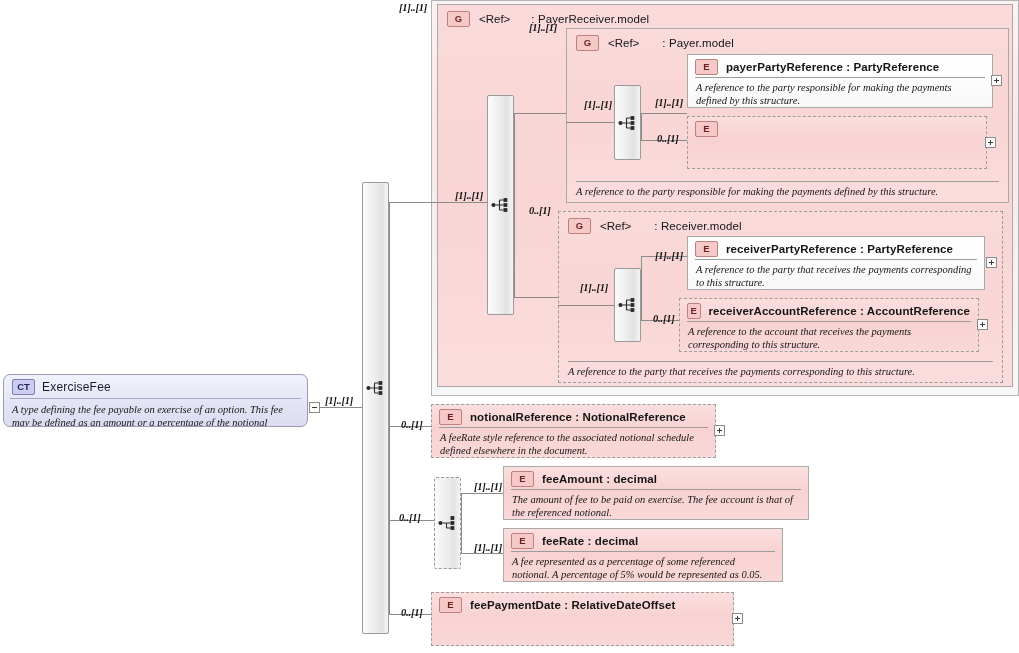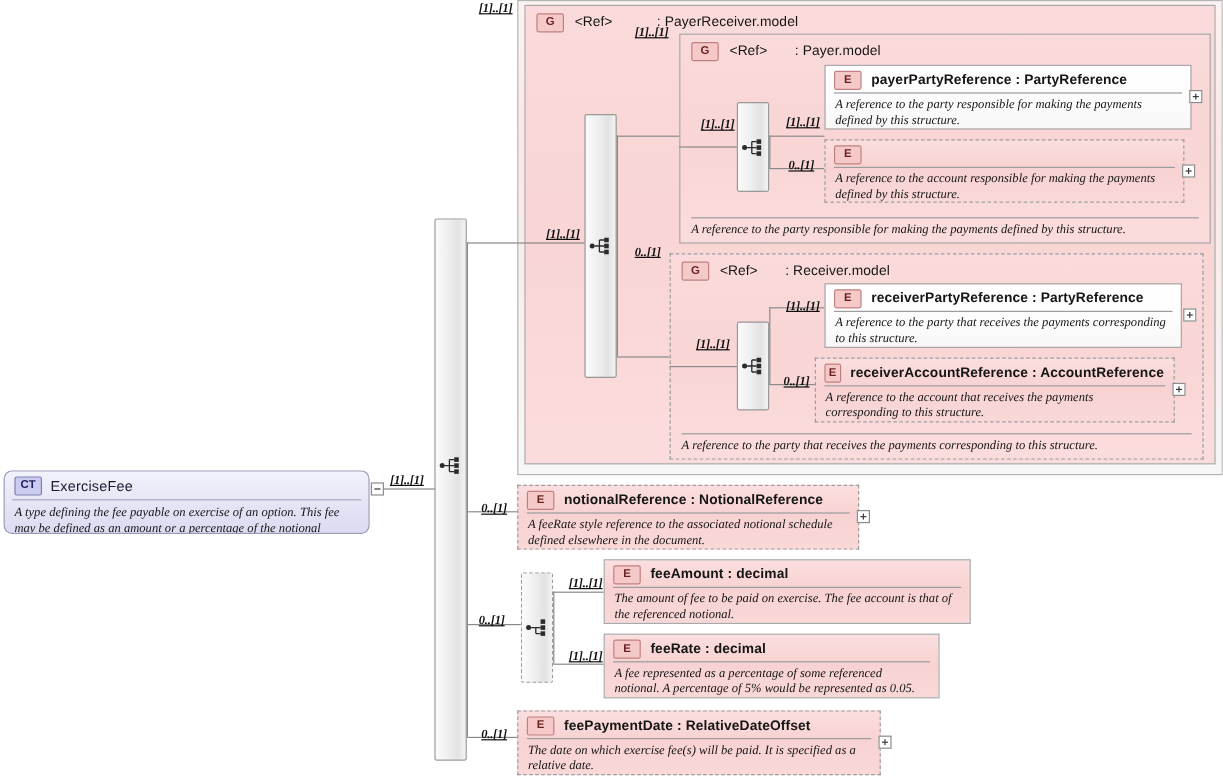--- a/index.html
+++ b/index.html
@@ -22,21 +22,20 @@
   
   .card{
     position:absolute;
     font-family:"Liberation Serif", serif;
     font-style:italic;
     font-weight:bold;
     font-size:10.5px;
     color:#111;
     white-space:nowrap;
     letter-spacing:-0.2px;
-    text-decoration:underline;
   }
 
   
   .comp{
     position:absolute;
     box-sizing:border-box;
     background:linear-gradient(to right,#fbfbfb 0%,#eeeeee 45%,#e2e2e2 75%,#f4f4f4 100%);
     border:1px solid #9a9a9a;
     border-radius:2px;
   }
@@ -171,21 +170,21 @@
 <div id="stage">
 
   <div class="outerwrap" style="left:431px;top:0px;width:588px;height:396px;"></div>
 
   <div class="card" style="left:399px;top:2px;">[1]..[1]</div>
 
   <div class="model solid" style="left:437px;top:4px;width:576px;height:383px;">
     <div class="mhdr">
       <span class="badge g">G</span>
       <span class="refword">&lt;Ref&gt;</span>
-      <span class="mtitle" style="margin-left:28px;">: PayerReceiver.model</span>
+      <span class="mtitle" style="margin-left:12px;">: PayerReceiver.model</span>
     </div>
   </div>
 
   <div class="card" style="left:455px;top:190px;">[1]..[1]</div>
 
   <div class="comp" style="left:487px;top:95px;width:27px;height:220px;">
     <span class="glyph">
       <svg width="20" height="16" viewBox="0 0 20 16">
         <circle cx="2.5" cy="8" r="2.1" fill="#2a2a2a"></circle>
         <path d="M4.6 8 H8.5 M8.5 3 V13 M8.5 3 H12.5 M8.5 8 H12.5 M8.5 13 H12.5" stroke="#2a2a2a" stroke-width="1.1" fill="none"></path>
@@ -241,21 +240,20 @@
       <span class="ename">payerPartyReference : PartyReference</span>
     </div>
     <div class="edoc">A reference to the party responsible for making the payments defined by this structure.</div>
   </div>
   <div class="expander plus" style="left:991px;top:75px;"></div>
 
   <div class="ebox dash pink" style="left:687px;top:116px;width:300px;height:53px;">
     <div class="ehdr">
       <span class="badge e">E</span>
     </div>
-    <div class="edoc">A reference to the account responsible for making the payments defined by this structure.</div>
   </div>
   <div class="expander plus" style="left:985px;top:137px;"></div>
 
   <div class="model dash" style="left:558px;top:211px;width:445px;height:172px;">
     <div class="mhdr">
       <span class="badge g">G</span>
       <span class="refword">&lt;Ref&gt;</span>
       <span class="mtitle" style="margin-left:14px;">: Receiver.model</span>
     </div>
     <div class="mfoot">A reference to the party that receives the payments corresponding to this structure.</div>
@@ -293,21 +291,21 @@
 
   <div class="ebox dash pink" style="left:679px;top:298px;width:300px;height:54px;">
     <div class="ehdr">
       <span class="badge e">E</span>
       <span class="ename">receiverAccountReference : AccountReference</span>
     </div>
     <div class="edoc">A reference to the account that receives the payments corresponding to this structure.</div>
   </div>
   <div class="expander plus" style="left:977px;top:319px;"></div>
 
-  <div class="ctbox" style="left:3px;top:392px;width:305px;height:53px;">
+  <div class="ctbox" style="left:3px;top:374px;width:305px;height:53px;">
     <div class="hdr">
       <span class="badge ct">CT</span>
       <span class="name">ExerciseFee</span>
     </div>
     <div class="doc">A type defining the fee payable on exercise of an option. This fee may be defined as an amount or a percentage of the notional exercised.</div>
   </div>
 
   <div class="expander" style="left:309px;top:402px;"></div>
 
   <div class="ln-h" style="left:320px;top:407px;width:43px;"></div>
@@ -378,17 +376,16 @@
       <span class="ename">feeRate   : decimal</span>
     </div>
     <div class="edoc">A fee represented as a percentage of some referenced notional. A percentage of 5% would be represented as 0.05.</div>
   </div>
 
   <div class="ebox dash pink" style="left:431px;top:592px;width:303px;height:54px;">
     <div class="ehdr">
       <span class="badge e">E</span>
       <span class="ename">feePaymentDate : RelativeDateOffset</span>
     </div>
-    <div class="edoc">The date on which exercise fee(s) will be paid. It is specified as a relative date.</div>
   </div>
   <div class="expander plus" style="left:732px;top:613px;"></div>
 
 </div>
 
 </body></html>

